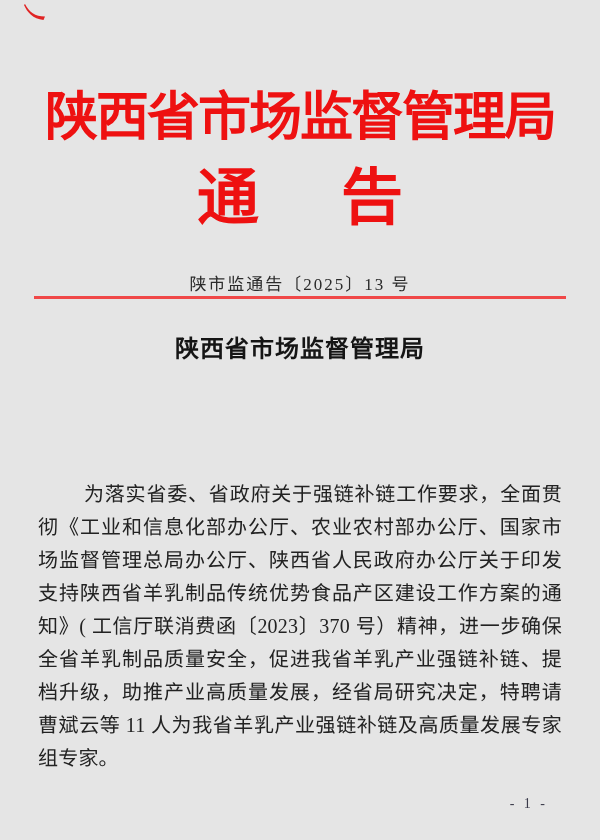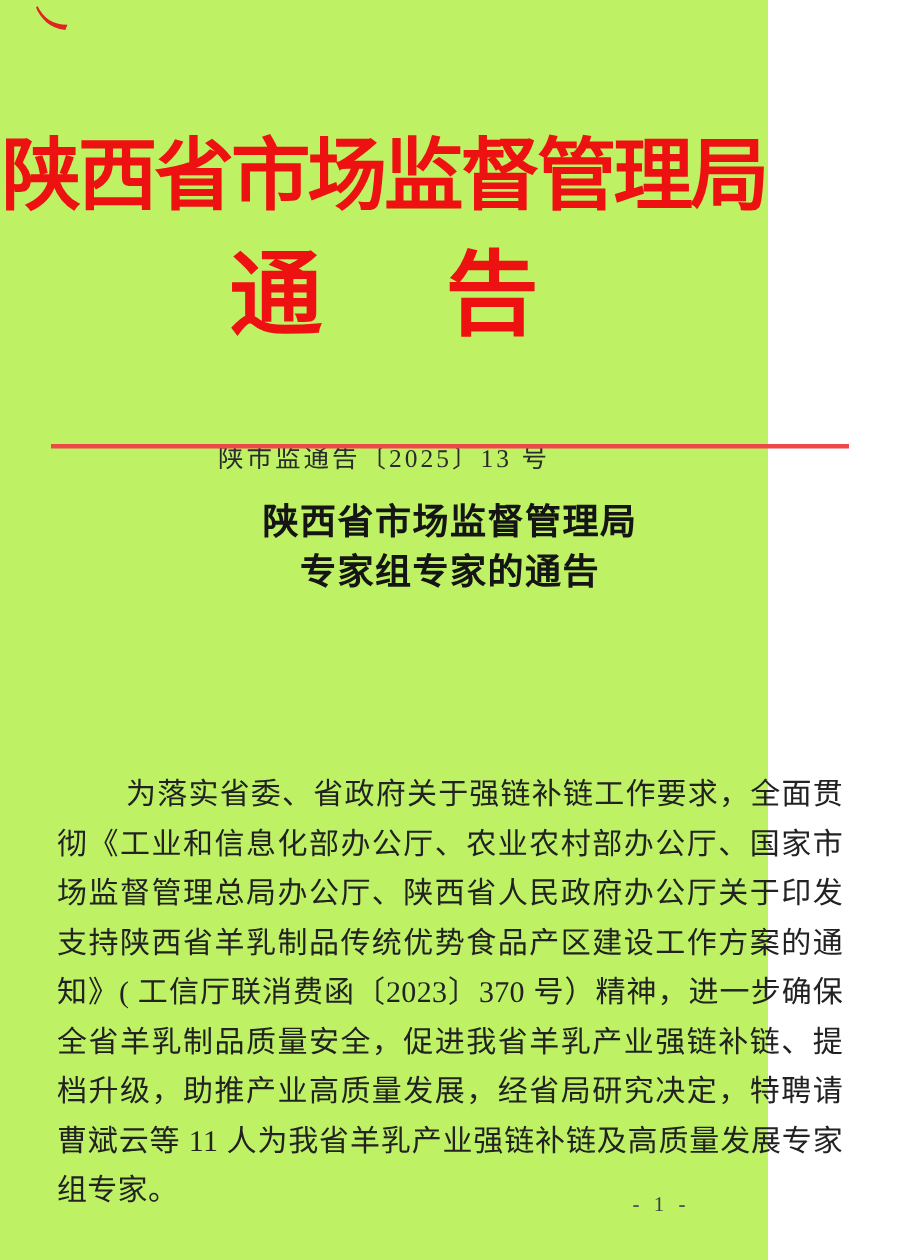--- a/index.html
+++ b/index.html
@@ -4,22 +4,22 @@
 <style>
   * { margin: 0; padding: 0; box-sizing: border-box; }
   html, body { background: #ffffff; }
   body {
     width: 600px; height: 840px;
     font-family: "Liberation Serif", "DejaVu Serif", serif;
     overflow: hidden;
   }
   .page {
     position: relative;
-    width: 512px; height: 840px;
-    background: #bef264;
+    width: 600px; height: 840px;
+    background: #e5e5e5;
   }
   .corner-mark {
     position: absolute;
     left: 24px; top: 3px;
     width: 22px; height: 18px;
   }
   .org-title {
     position: absolute;
     left: 0; top: 74px;
     width: 100%;
@@ -43,21 +43,20 @@
     line-height: 1.15;
   }
   .doc-number {
     position: absolute;
     left: 0; top: 270px;
     width: 100%;
     text-align: center;
     font-size: 17px;
     letter-spacing: 2px;
     color: #2b2b2b;
-    margin-top: 21px;
   }
   .red-rule {
     position: absolute;
     left: 34px; top: 296px;
     width: 532px; height: 3px;
     background: #f04848;
     border: none;
   }
   .doc-title {
     position: absolute;
@@ -68,21 +67,21 @@
   }
   .doc-title .title-line {
     font-size: 24px;
     font-weight: bold;
     line-height: 33px;
     letter-spacing: 1px;
     white-space: nowrap;
   }
   .doc-body {
     position: absolute;
-    left: 38px; top: 514px;
+    left: 38px; top: 478px;
     width: 524px;
     color: #222222;
   }
   .doc-body .para {
     font-size: 20px;
     line-height: 33px;
     text-align: justify;
     text-justify: inter-character;
     text-indent: 2.3em;
     letter-spacing: 0.2px;
@@ -110,21 +109,20 @@
     <span>通</span>
     <span>告</span>
   </div>
 
   <div class="doc-number">陕市监通告〔2025〕13 号</div>
 
   <div class="red-rule"></div>
 
   <div class="doc-title">
     <div class="title-line">陕西省市场监督管理局</div>
-    <div class="title-line">专家组专家的通告</div>
   </div>
 
   <div class="doc-body">
     <p class="para">为落实省委、省政府关于强链补链工作要求，全面贯彻《工业和信息化部办公厅、农业农村部办公厅、国家市场监督管理总局办公厅、陕西省人民政府办公厅关于印发支持陕西省羊乳制品传统优势食品产区建设工作方案的通知》( 工信厅联消费函〔2023〕370 号）精神，进一步确保全省羊乳制品质量安全，促进我省羊乳产业强链补链、提档升级，助推产业高质量发展，经省局研究决定，特聘请曹斌云等 11 人为我省羊乳产业强链补链及高质量发展专家组专家。</p>
   </div>
 
   <div class="page-number">- 1 -</div>
 
 </div>
 

